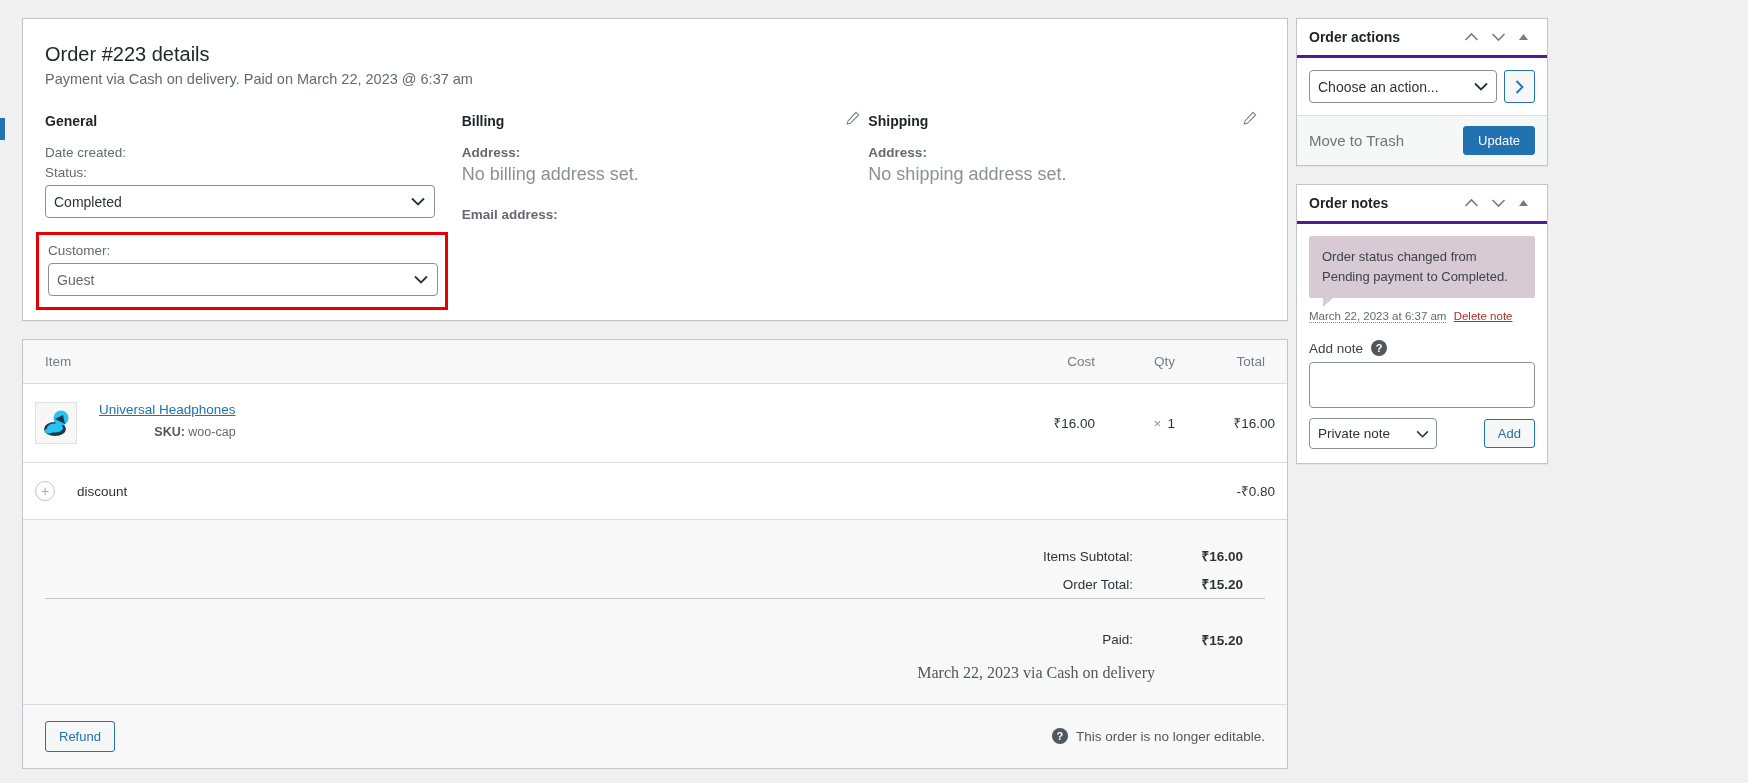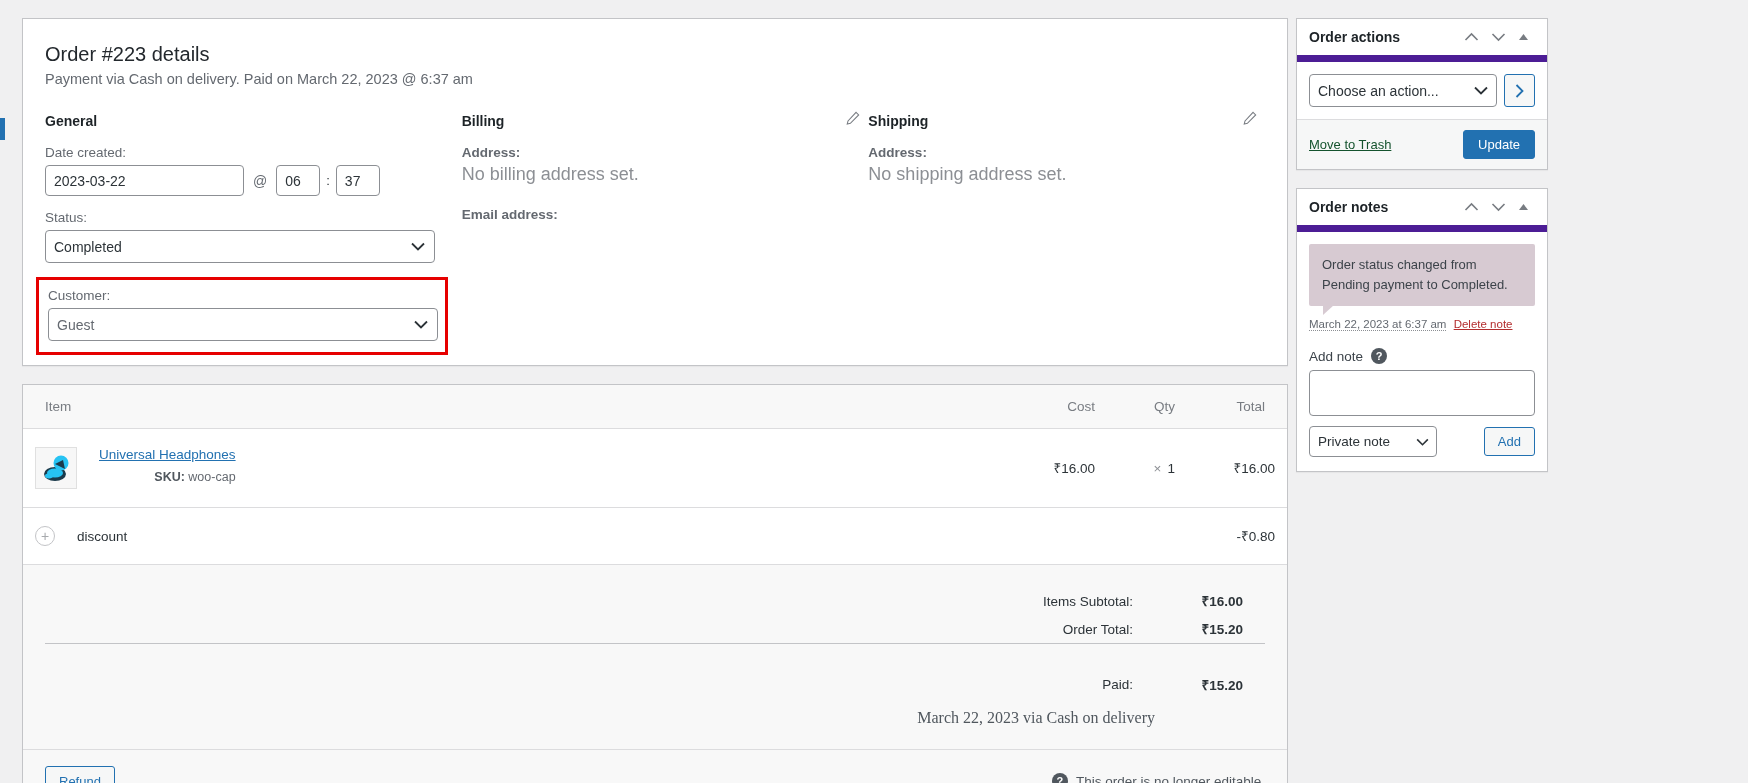--- a/index.html
+++ b/index.html
@@ -199,21 +199,21 @@
     left: 1288px; top: 18px;
     width: 252px;
   }
   .sbox {
     background: #fff; border: 1px solid #c3c4c7;
     box-shadow: 0 1px 1px rgba(0,0,0,.04);
     margin-bottom: 18px;
   }
   .sbox-head {
     display: flex; align-items: center;
-    border-bottom: 7px solid #4c1d95;
+    border-bottom: 3px solid #4c1d95;
     padding: 10px 12px;
   }
   .sbox-title {
     font-size: 14px; font-weight: 700; color: #1d2327; flex: 1;
   }
   .handle-btn {
     color: #787c82; cursor: pointer; padding: 0 6px;
     display: inline-flex; align-items: center;
   }
   .sbox-body { padding: 12px; }
@@ -230,21 +230,21 @@
     margin-left: 7px; width: 31px; height: 33px;
     border: 1px solid #2271b1; background: #f6f7f7; color: #2271b1;
     border-radius: 3px; cursor: pointer;
     display: flex; align-items: center; justify-content: center;
   }
   .sbox-footer {
     border-top: 1px solid #dcdcde; background: #f6f7f7;
     padding: 10px 12px; display: flex; align-items: center; justify-content: space-between;
   }
   .trash-link {
-    color: #14532d; text-decoration: underline; font-size: 13px; cursor: pointer;
+    color: #737373; font-size: 15px; cursor: pointer;
   }
   .btn-primary {
     background: #2271b1; border: 1px solid #2271b1; color: #fff;
     border-radius: 3px; font-size: 13px; padding: 6px 14px; cursor: pointer;
     font-family: "Liberation Sans", sans-serif;
   }
   .note-list { padding: 12px 12px 0 12px; }
   .note-item { margin-bottom: 14px; }
   .note-bubble {
     background: #d7cad2; color: #3c434a;
@@ -301,27 +301,20 @@
       <div class="postbox order-data">
         <h1 class="order-title">Order #223 details</h1>
         <p class="order-subtitle">Payment via Cash on delivery. Paid on March 22, 2023 @ 6:37 am</p>
 
         <div class="columns">
 
           <div class="col-general">
             <h3 class="col-h">General</h3>
 
             <label class="fld">Date created:</label>
-            <div class="date-row">
-              <input class="txt date-in" type="text" value="2023-03-22" style="">
-              <span class="at-sign">@</span>
-              <input class="txt hr" type="text" value="06" style="">
-              <span class="colon">:</span>
-              <input class="txt mn" type="text" value="37" style="">
-            </div>
 
             <div class="status-block">
               <label class="fld">Status:</label>
               <div class="selwrap">
                 <select class="sel">
                   <option>Completed</option>
                 </select>
                 <span class="chev">
                   <svg width="14" height="9" viewBox="0 0 14 9">
                       <path d="M1 1l6 6 6-6" fill="none" stroke="#2c3338" stroke-width="1.8"></path>

